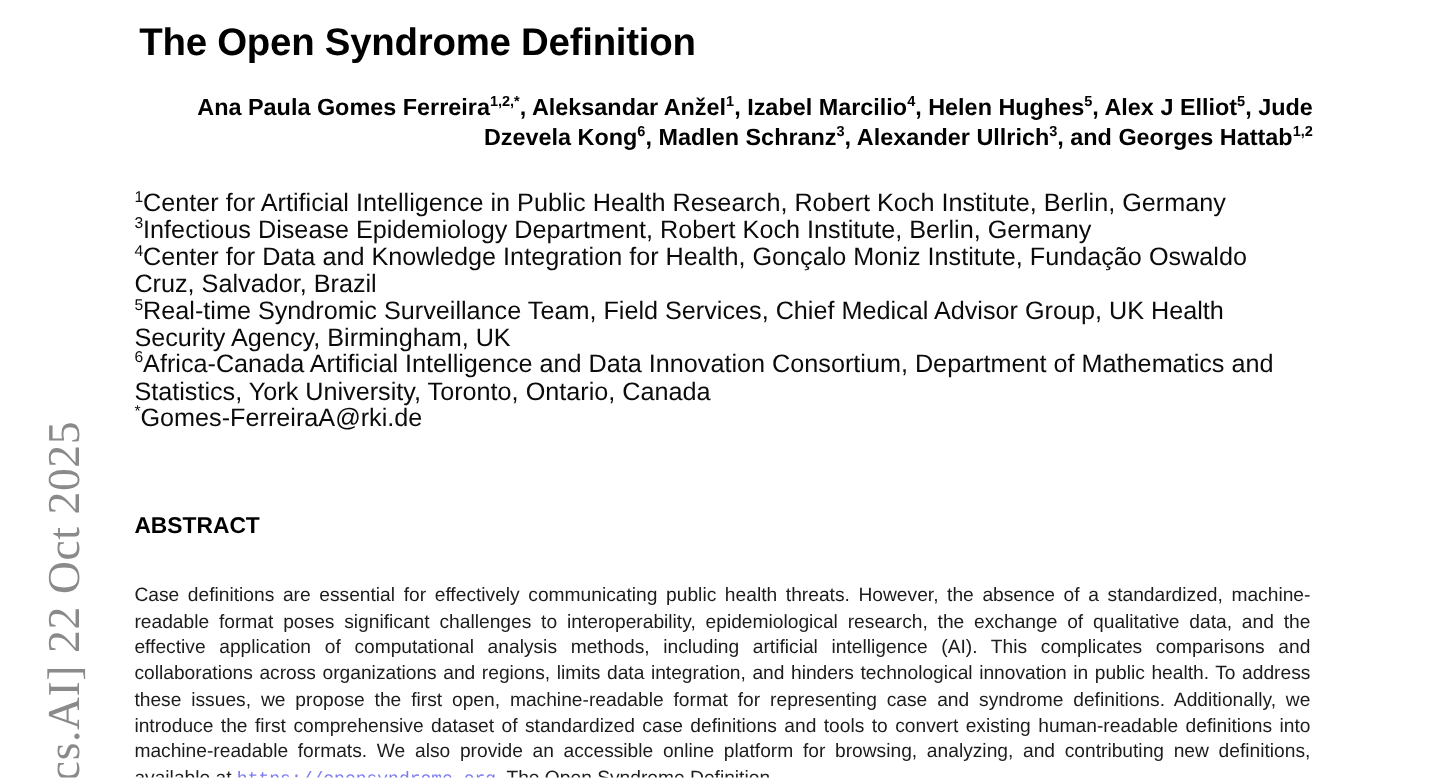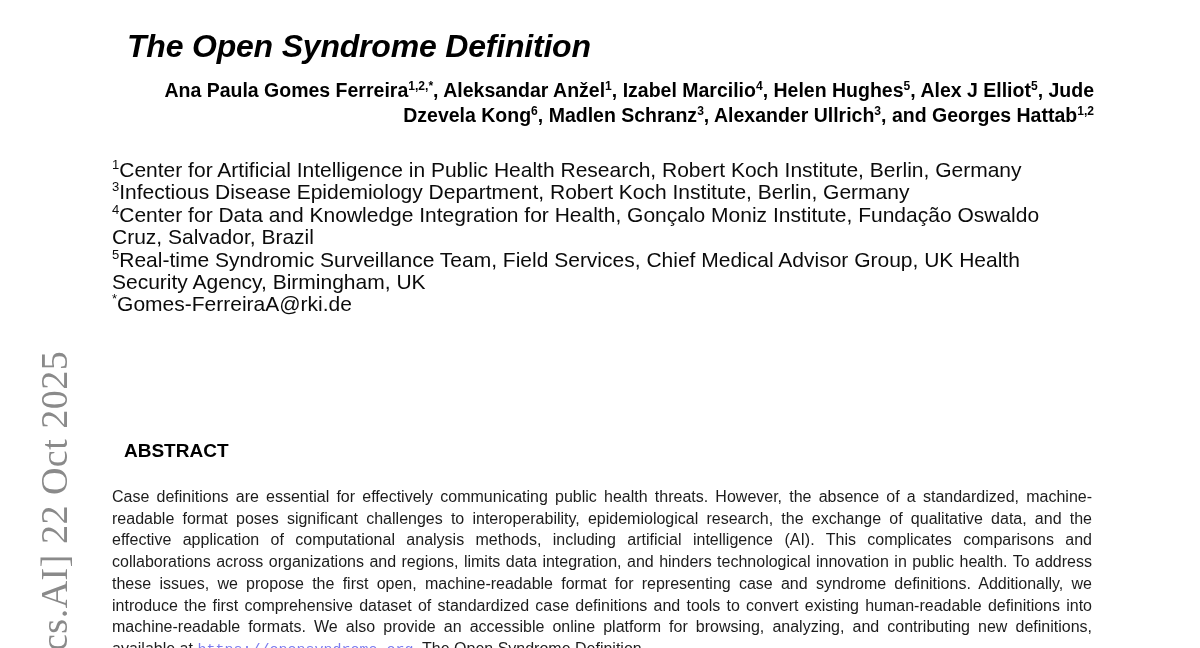--- a/index.html
+++ b/index.html
@@ -34,26 +34,25 @@
     position: absolute;
     left: 112px;
     top: 0;
     width: 982px;
   }
 
   .paper-title {
     position: absolute;
     top: 13px;
     left: 0;
-    margin: 15px;
+    margin: 4px;
     font-size: 32px;
     font-weight: bold;
     letter-spacing: -0.2px;
     color: #000;
-    font-style: italic;
   }
 
   .author-list {
     position: absolute;
     top: 78px;
     left: 0;
     width: 982px;
     font-size: 19.5px;
     font-weight: bold;
     line-height: 25px;
@@ -75,21 +74,21 @@
     width: 982px;
     font-size: 21px;
     line-height: 22.4px;
     color: #0b0b0b;
   }
 
   .abstract-heading {
     position: absolute;
     top: 428px;
     left: 0;
-    margin: 12px;
+    margin: 0;
     font-size: 19px;
     font-weight: bold;
     color: #000;
   }
 
   .abstract-text {
     position: absolute;
     top: 486px;
     left: 0;
     width: 980px;
@@ -117,20 +116,21 @@
 
   <h1 class="paper-title">The Open Syndrome Definition</h1>
 
   <div class="author-list" id="author-list"><span>Ana Paula Gomes Ferreira</span><sup>1,2,*</sup>, <span>Aleksandar Anžel</span><sup>1</sup>, <span>Izabel Marcilio</span><sup>4</sup>, <span>Helen Hughes</span><sup>5</sup>, <span>Alex J Elliot</span><sup>5</sup>, <span>Jude Dzevela Kong</span><sup>6</sup>, <span>Madlen Schranz</span><sup>3</sup>, <span>Alexander Ullrich</span><sup>3</sup>, and <span>Georges Hattab</span><sup>1,2</sup></div>
 
   <div class="affiliation-list" id="affiliation-list">
       <div><sup>1</sup><span>Center for Artificial Intelligence in Public Health Research, Robert Koch Institute, Berlin, Germany</span></div>
       <div><sup>3</sup><span>Infectious Disease Epidemiology Department, Robert Koch Institute, Berlin, Germany</span></div>
       <div><sup>4</sup><span>Center for Data and Knowledge Integration for Health, Gonçalo Moniz Institute, Fundação Oswaldo Cruz, Salvador, Brazil</span></div>
       <div><sup>5</sup><span>Real-time Syndromic Surveillance Team, Field Services, Chief Medical Advisor Group, UK Health Security Agency, Birmingham, UK</span></div>
+      <div><sup>6</sup><span>Africa-Canada Artificial Intelligence and Data Innovation Consortium, Department of Mathematics and Statistics, York University, Toronto, Ontario, Canada</span></div>
       <div><sup>*</sup><span>Gomes-FerreiraA@rki.de</span></div>
     </div>
 
   <h2 class="abstract-heading">ABSTRACT</h2>
 
   <p class="abstract-text">
     <span>Case definitions are essential for effectively communicating public health threats. However, the absence of a standardized, machine-readable format poses significant challenges to interoperability, epidemiological research, the exchange of qualitative data, and the effective application of computational analysis methods, including artificial intelligence (AI). This complicates comparisons and collaborations across organizations and regions, limits data integration, and hinders technological innovation in public health. To address these issues, we propose the first open, machine-readable format for representing case and syndrome definitions. Additionally, we introduce the first comprehensive dataset of standardized case definitions and tools to convert existing human-readable definitions into machine-readable formats. We also provide an accessible online platform for browsing, analyzing, and contributing new definitions, available at </span><span class="url-link">https://opensyndrome.org</span><span>. The Open Syndrome Definition</span>
   </p>
 
 </div>

